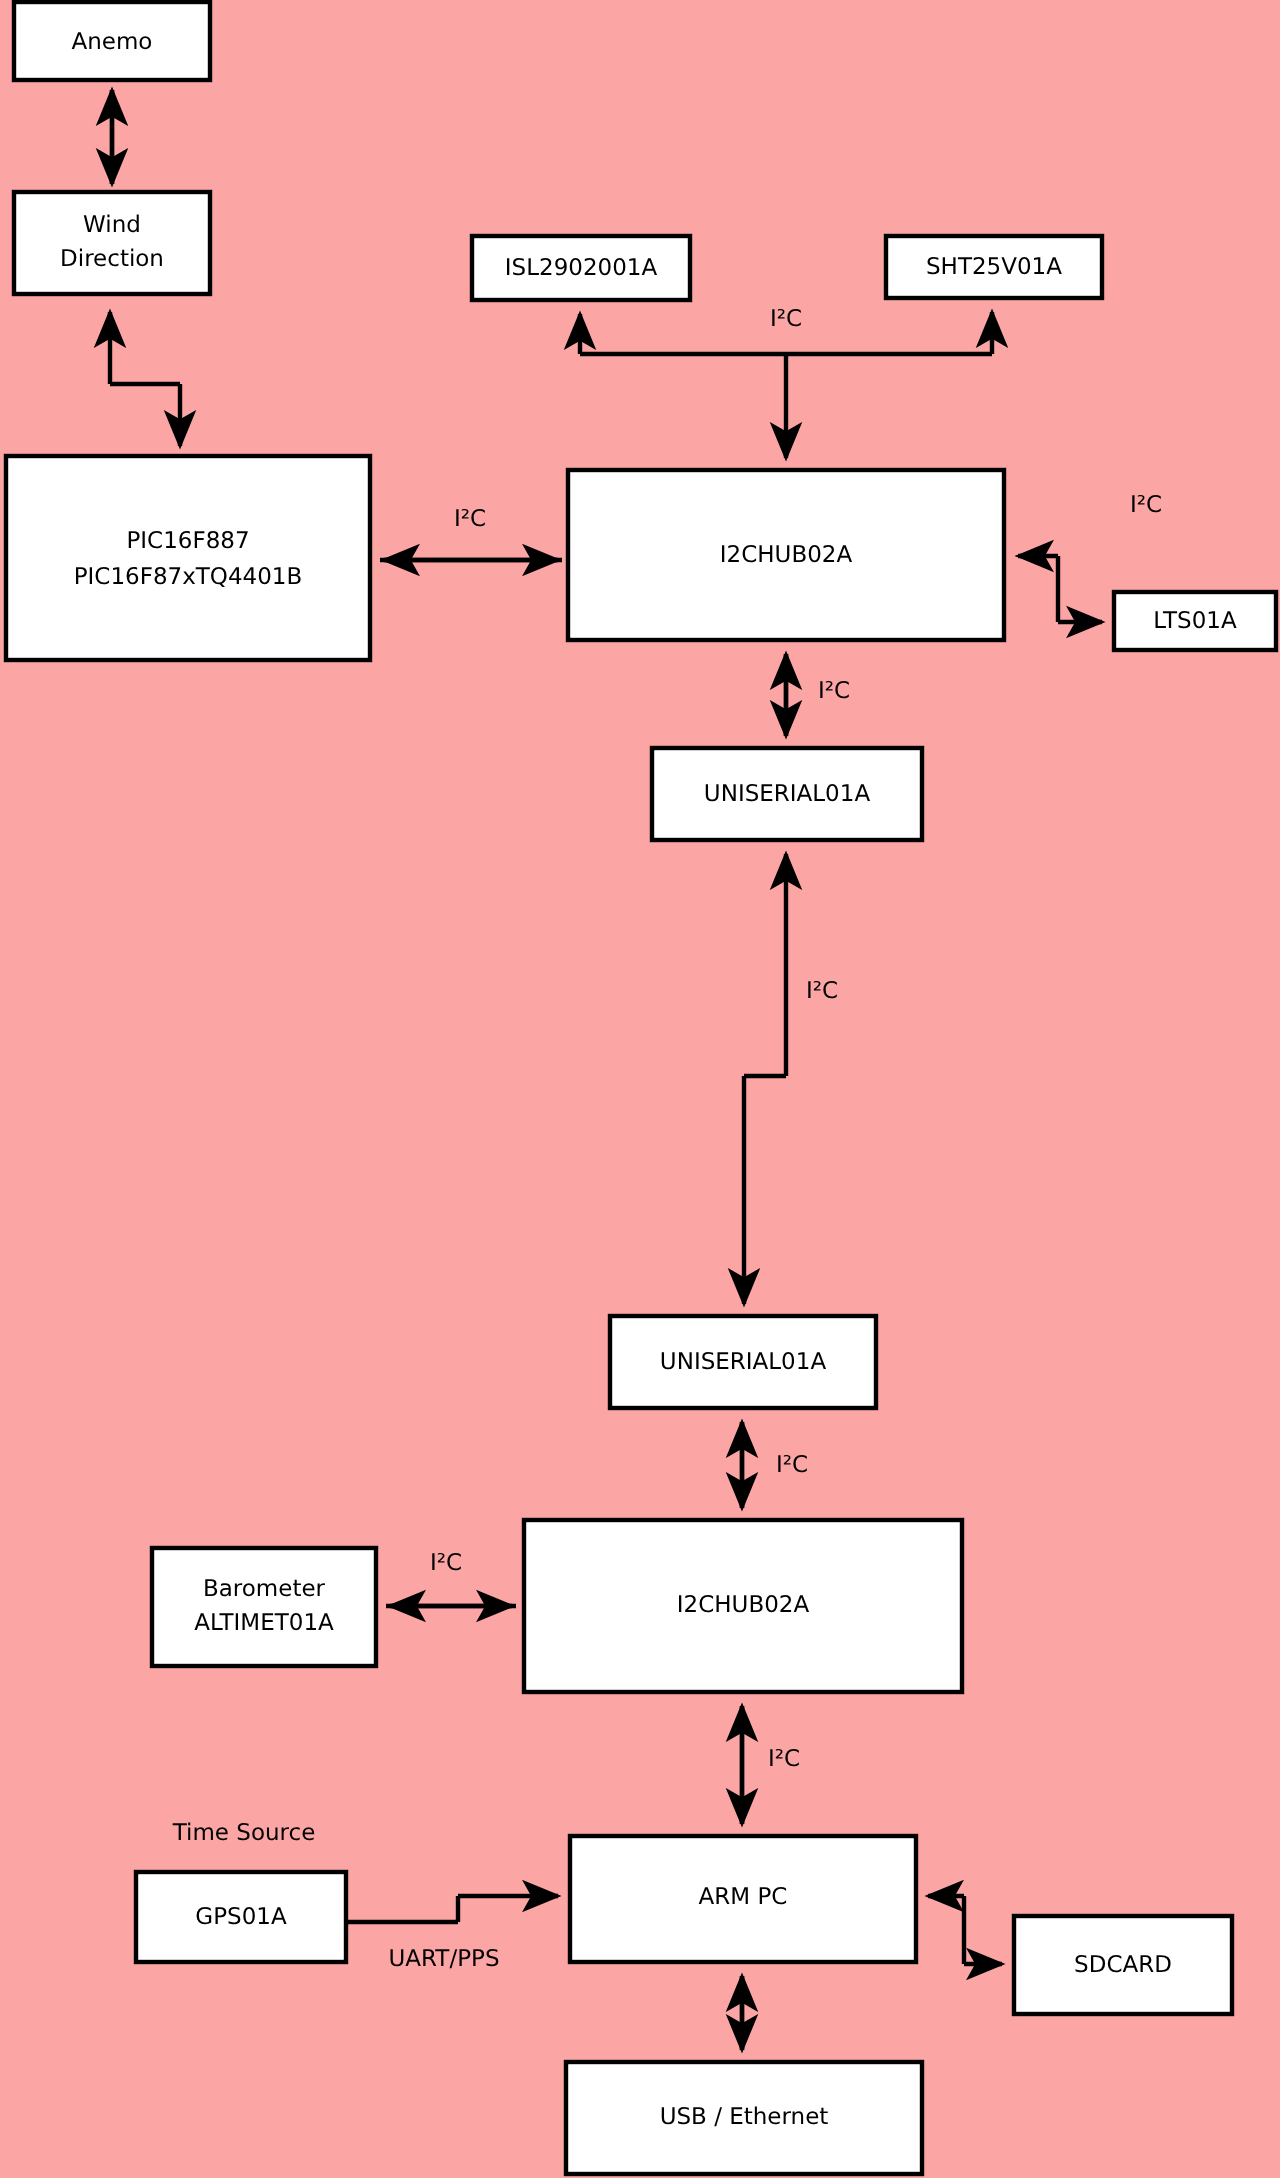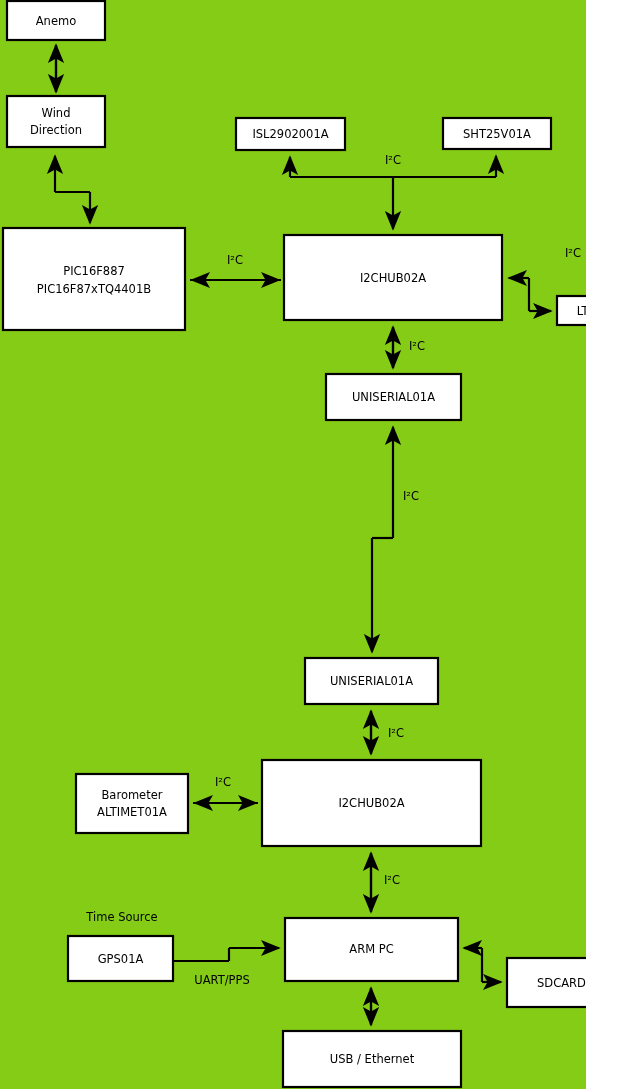--- a/index.html
+++ b/index.html
@@ -5,23 +5,23 @@
   html, body {
     margin: 0;
     padding: 0;
     background: #ffffff;
   }
   body {
     font-family: "DejaVu Sans", sans-serif;
   }
   #diagram-root {
     position: relative;
-    width: 586px;
+    width: 640px;
     height: 1089px;
-    background: #84cc16;
+    background: #fca5a5;
     overflow: hidden;
   }
   svg#diagram-svg {
     position: absolute;
     left: 0;
     top: 0;
     width: 640px;
     height: 1089px;
   }
   .node-rect {

